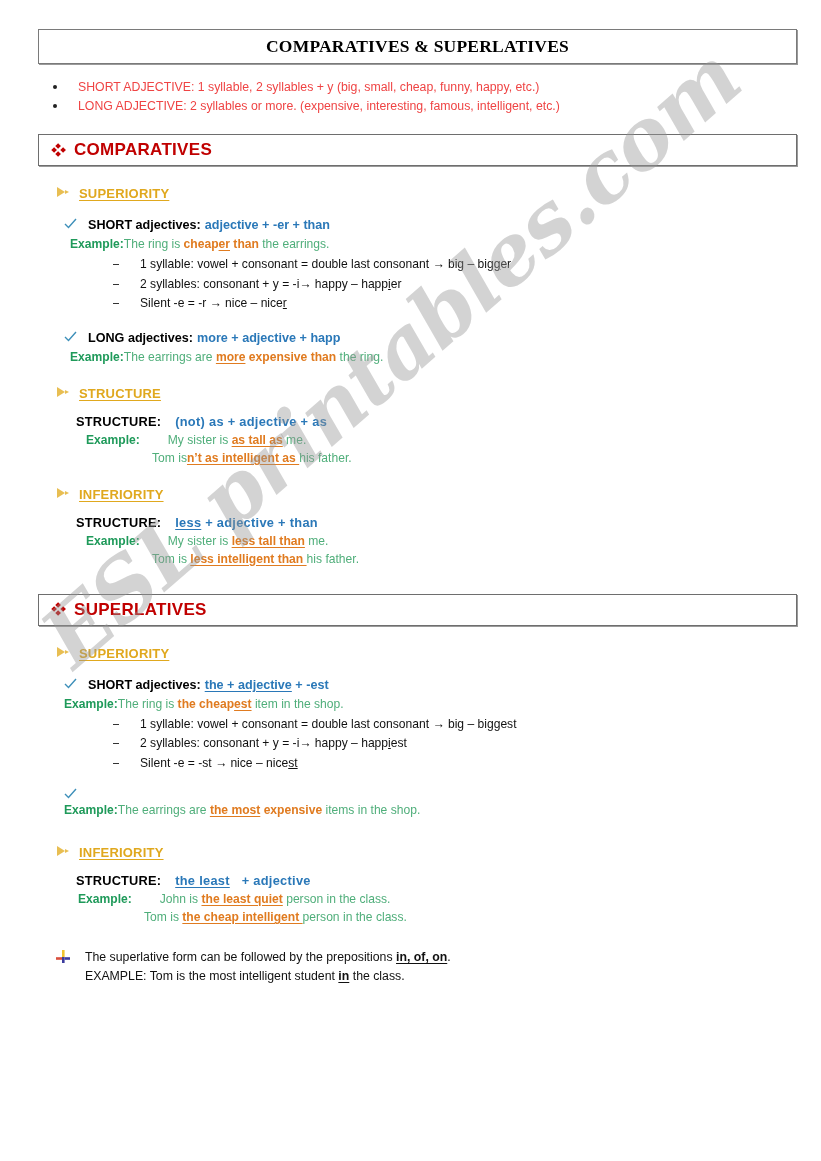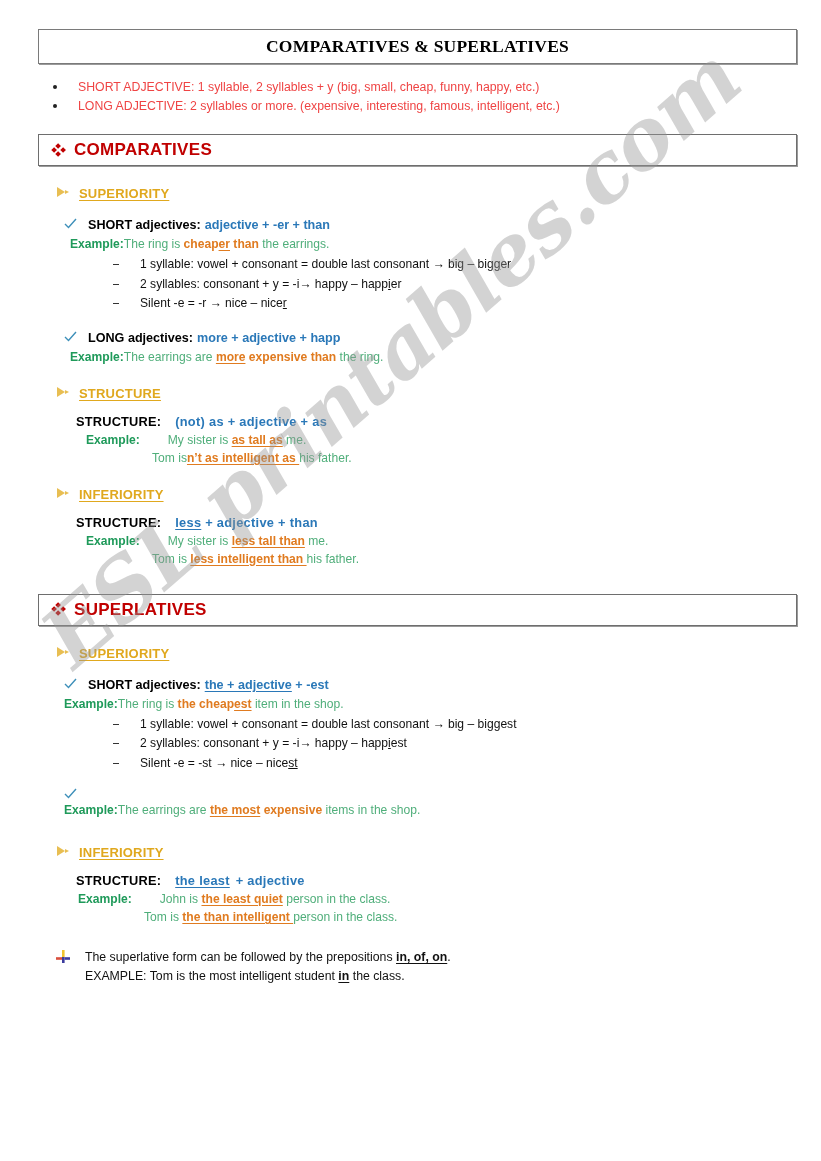--- a/index.html
+++ b/index.html
@@ -460,28 +460,28 @@
     <div class="sub-head" style="margin-top:26px">
       <svg class="sub-arrow" viewBox="0 0 14 12">
         <path d="M1 1 L9 6 L1 11 Z" fill="#e8be52"></path>
         <path d="M9 4 L13 6 L9 8 Z" fill="#e8be52"></path>
       </svg>
       <span class="sub-label">INFERIORITY</span>
     </div>
 
     <div class="structure-block">
       <div class="struct-line">
-        <span class="struct-label">STRUCTURE:</span><span class="struct-formula ul">the least</span><span class="struct-formula" style="margin-left:2px">  +  adjective</span>
+        <span class="struct-label">STRUCTURE:</span><span class="struct-formula ul">the least</span><span class="struct-formula" style="margin-left:8px">  +  adjective</span>
       </div>
       <div class="struct-ex" style="margin-left:78px">
         <div>
           <span class="ex-label">Example:</span><span class="ex-indent"></span><span class="ex-green">John is </span><span class="ex-orange ul">the least quiet</span><span class="ex-green"> person in the class.</span>
         </div>
         <div>
-          <span class="ex-indent2"></span><span class="ex-green">Tom is </span><span class="ex-orange ul">the than intelligent </span><span class="ex-green">person in the class.</span>
+          <span class="ex-indent2"></span><span class="ex-green">Tom is </span><span class="ex-orange ul">the cheap intelligent </span><span class="ex-green">person in the class.</span>
         </div>
       </div>
     </div>
 
     <div class="final-note">
       <svg class="note-icon" viewBox="0 0 14 14">
         <rect x="6" y="0" width="2.6" height="7" fill="#f0c330"></rect>
         <rect x="6" y="7" width="2.6" height="6" fill="#3b3b9e"></rect>
         <rect x="0" y="7.2" width="6" height="2.6" fill="#d94f3d"></rect>
         <rect x="8.6" y="7.2" width="5.4" height="2.6" fill="#3b3b9e"></rect>

